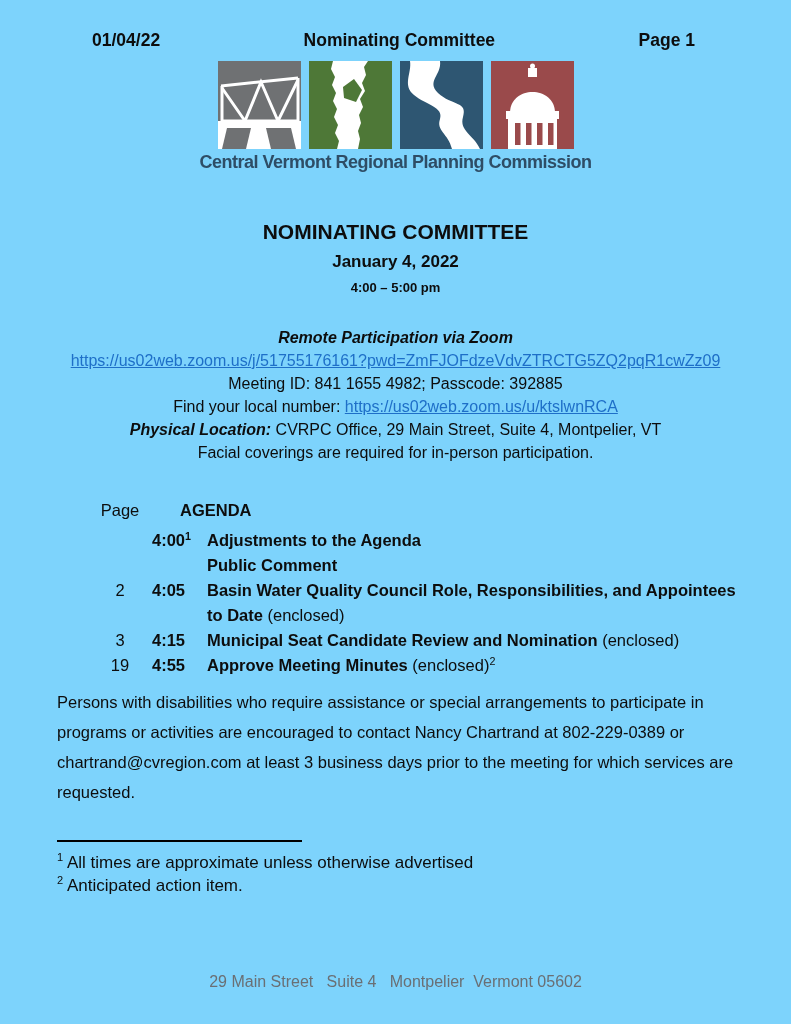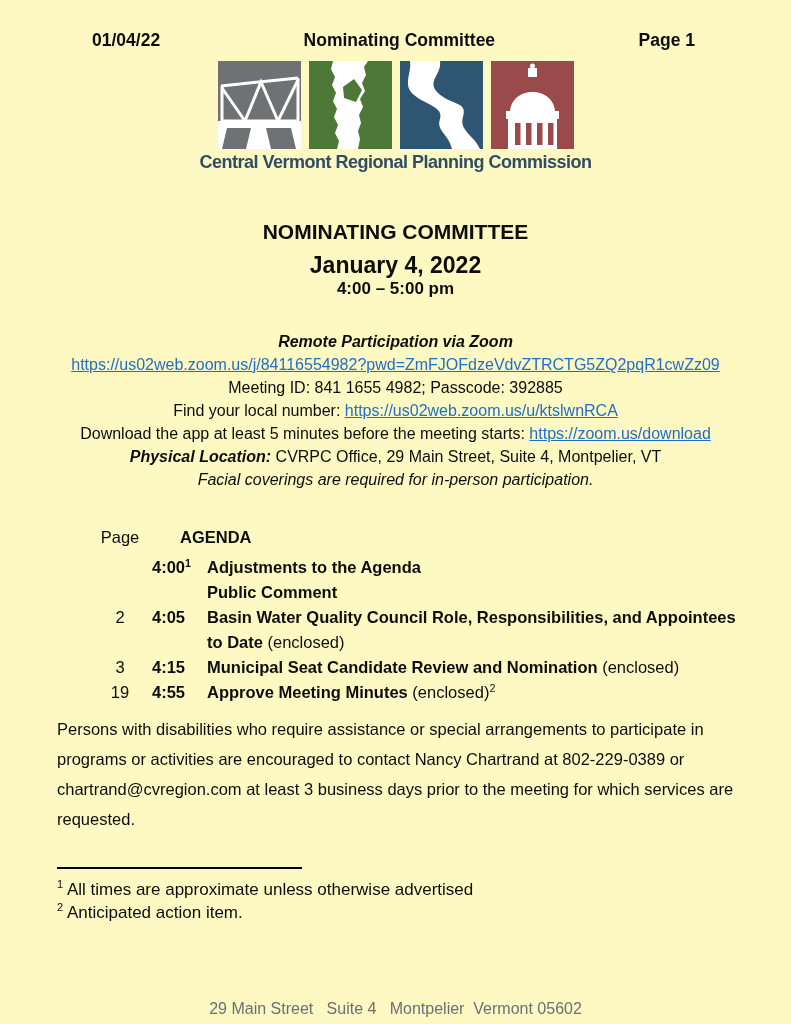--- a/index.html
+++ b/index.html
@@ -1,38 +1,38 @@
 <!DOCTYPE html>
 <html><head>
 <meta charset="utf-8">
 <style>
   * { margin:0; padding:0; box-sizing:border-box; }
   html,body { background:#ffffff; }
   .page{
     position:relative; width:791px; height:1024px; margin:0 auto;
-    background:#fef9c3; overflow:hidden;
+    background:#7dd3fc; overflow:hidden;
     font-family:"Liberation Sans", sans-serif; color:#0d0d0d;
   }
   
   .header{ display:flex; justify-content:space-between; align-items:baseline;
     padding:30px 96px 0 92px; font-weight:bold; font-size:17.5px; }
   
   .logo-wrap{ text-align:center; margin-top:10px; }
   .logo-wrap svg{ display:block; margin:0 auto; }
   .logo-caption{ margin-top:3px; font-weight:bold; font-size:18px;
     letter-spacing:-0.5px; color:#2e4d66; }
   
   .title-block{ text-align:center; margin-top:47px; font-weight:bold; }
   .t1{ font-size:21px; margin-bottom:8px; }
-  .t2{ font-size:23px; }
-  .t3{ font-size:17px; }
+  .t2{ font-size:17px; margin-bottom:8px; }
+  .t3{ font-size:13px; }
   
   .meeting-info{ text-align:center; margin-top:31px; font-size:16px; line-height:23px; }
   .bi{ font-weight:bold; font-style:italic; }
-  .ital{ font-style:italic; }
+  .ital{ }
   a.link{ color:#1e6fc8; text-decoration:underline; cursor:pointer; }
   
   .agenda{ margin:34px 0 0 100px; font-size:16.5px; }
   .agenda-row{ display:grid; grid-template-columns:40px 43px 545px;
     column-gap:12px; line-height:25px; }
   .agenda-row.header-row{ margin-bottom:5px;gap:40px; }
   .col-page{ text-align:center; }
   .col-time{ font-weight:bold; }
   .agenda-title{ grid-column:2/4; font-weight:bold; }
   .col-text .b{ font-weight:bold; }
@@ -104,28 +104,25 @@
 
   <div class="title-block">
     <div class="t1">NOMINATING COMMITTEE</div>
     <div class="t2">January 4, 2022</div>
     <div class="t3">4:00 – 5:00 pm</div>
   </div>
 
   <div class="meeting-info">
     <div class="bi">Remote Participation via Zoom</div>
     <div>
-      <a class="link" href="#">https://us02web.zoom.us/j/84116554982?pwd=ZmFJOFdzeVdvZTRCTG5ZQ2pqR1cwZz09</a>
+      <a class="link" href="#">https://us02web.zoom.us/j/51755176161?pwd=ZmFJOFdzeVdvZTRCTG5ZQ2pqR1cwZz09</a>
     </div>
     <div>Meeting ID: 841 1655 4982; Passcode: 392885</div>
     <div>
       <span>Find your local number: </span><a class="link" href="#">https://us02web.zoom.us/u/ktslwnRCA</a>
-    </div>
-    <div>
-      <span>Download the app at least 5 minutes before the meeting starts: </span><a class="link" href="#">https://zoom.us/download</a>
     </div>
     <div>
       <span class="bi">Physical Location:</span><span> CVRPC Office, 29 Main Street, Suite 4, Montpelier, VT</span>
     </div>
     <div class="ital">Facial coverings are required for in-person participation.</div>
   </div>
 
   <div class="agenda">
     <div class="agenda-row header-row">
       <span class="col-page">Page</span>

